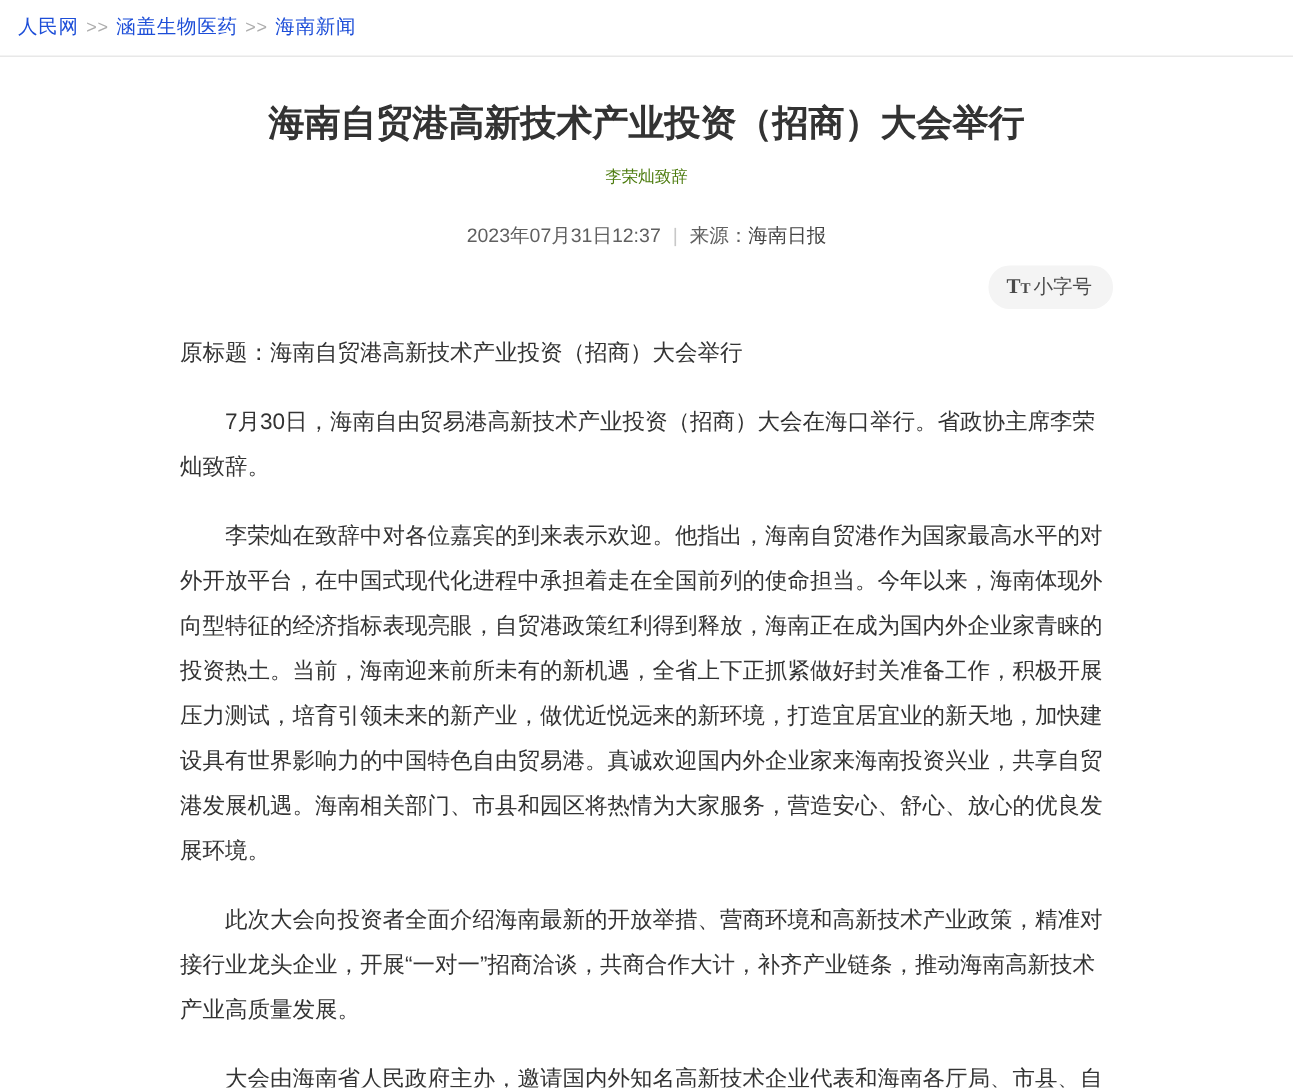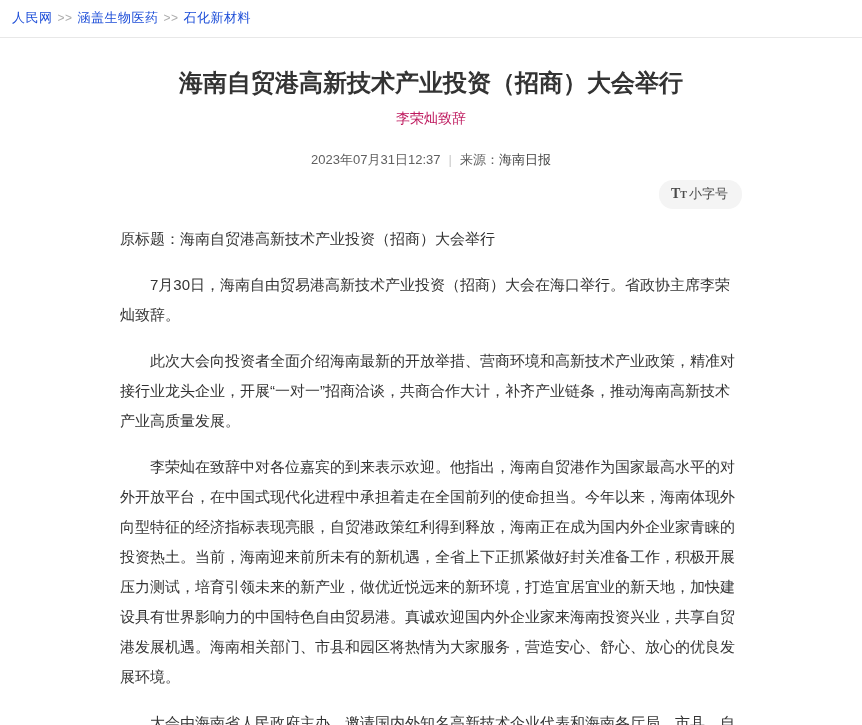--- a/index.html
+++ b/index.html
@@ -14,21 +14,21 @@
     font-size: 13px; color: #9b9b9b; letter-spacing: 0.5px;
   }
   .breadcrumb a { color: #1d4ed8; text-decoration: none; cursor: pointer; }
   .breadcrumb .sep { margin: 0 5px; color: #adadad; font-size: 12px; }
   .top-divider { width: 100%; border-bottom: 1px solid #e8e8e8; }
   .content { width: 622px; margin: 0 auto; }
   h1.article-title {
     margin: 29px 0 0 0; text-align: center;
     font-size: 24px; line-height: 32px; font-weight: bold; color: #333333;
   }
-  .article-subtitle { margin-top: 11px; text-align: center; font-size: 14px; color: #be185d; }
+  .article-subtitle { margin-top: 11px; text-align: center; font-size: 11px; color: #4d7c0f; }
   .article-meta { margin-top: 23px; text-align: center; font-size: 13px; color: #5f5f5f; }
   .article-meta .pipe { margin: 0 8px; color: #c8c8c8; }
   .article-meta a.source-link { color: #444444; text-decoration: none; cursor: pointer; }
   .toolbar { margin-top: 11px; text-align: right; height: 28px; }
   .font-size-pill {
     display: inline-flex; align-items: baseline;
     background: #f4f4f4; border: none; border-radius: 14px;
     padding: 5px 14px 6px 12px; cursor: pointer;
     font-family: inherit; font-size: 13px; color: #4a4a4a;
   }
@@ -39,21 +39,21 @@
   .article-body p { margin: 16px 0 3px 0; }
   .article-body p.para { text-indent: 2em; }
   .article-body p.orig-title { text-indent: 0; }
 </style>
 </head>
 <body>
 
 <div>
 
   <nav class="breadcrumb">
-    <a>人民网</a><span class="sep">&gt;&gt;</span><a>涵盖生物医药</a><span class="sep">&gt;&gt;</span><a>石化新材料</a>
+    <a>人民网</a><span class="sep">&gt;&gt;</span><a>涵盖生物医药</a><span class="sep">&gt;&gt;</span><a>海南新闻</a>
   </nav>
 
   <div class="top-divider"></div>
 
   <div class="content">
 
     <h1 class="article-title">海南自贸港高新技术产业投资（招商）大会举行</h1>
 
     <div class="article-subtitle">李荣灿致辞</div>
 
@@ -65,20 +65,20 @@
       <button class="font-size-pill">
         <span class="t-big">T</span>
           <span class="t-small">T</span>
           <span class="pill-label">小字号</span>
       </button>
     </div>
 
     <div class="article-body">
       <p class="orig-title"><span>原标题：</span><span>海南自贸港高新技术产业投资（招商）大会举行</span></p>
       <p class="para">7月30日，海南自由贸易港高新技术产业投资（招商）大会在海口举行。省政协主席李荣灿致辞。</p>
+      <p class="para">李荣灿在致辞中对各位嘉宾的到来表示欢迎。他指出，海南自贸港作为国家最高水平的对外开放平台，在中国式现代化进程中承担着走在全国前列的使命担当。今年以来，海南体现外向型特征的经济指标表现亮眼，自贸港政策红利得到释放，海南正在成为国内外企业家青睐的投资热土。当前，海南迎来前所未有的新机遇，全省上下正抓紧做好封关准备工作，积极开展压力测试，培育引领未来的新产业，做优近悦远来的新环境，打造宜居宜业的新天地，加快建设具有世界影响力的中国特色自由贸易港。真诚欢迎国内外企业家来海南投资兴业，共享自贸港发展机遇。海南相关部门、市县和园区将热情为大家服务，营造安心、舒心、放心的优良发展环境。</p>
       <p class="para">此次大会向投资者全面介绍海南最新的开放举措、营商环境和高新技术产业政策，精准对接行业龙头企业，开展“一对一”招商洽谈，共商合作大计，补齐产业链条，推动海南高新技术产业高质量发展。</p>
-      <p class="para">李荣灿在致辞中对各位嘉宾的到来表示欢迎。他指出，海南自贸港作为国家最高水平的对外开放平台，在中国式现代化进程中承担着走在全国前列的使命担当。今年以来，海南体现外向型特征的经济指标表现亮眼，自贸港政策红利得到释放，海南正在成为国内外企业家青睐的投资热土。当前，海南迎来前所未有的新机遇，全省上下正抓紧做好封关准备工作，积极开展压力测试，培育引领未来的新产业，做优近悦远来的新环境，打造宜居宜业的新天地，加快建设具有世界影响力的中国特色自由贸易港。真诚欢迎国内外企业家来海南投资兴业，共享自贸港发展机遇。海南相关部门、市县和园区将热情为大家服务，营造安心、舒心、放心的优良发展环境。</p>
       <p class="para">大会由海南省人民政府主办，邀请国内外知名高新技术企业代表和海南各厅局、市县、自贸港重点园区代表约800人参加，共签署55个合作协议，协议投资规模约126亿元，涵盖生物医药、石化新材料、高端食品加工等先进制造业细分领域。</p>
 
     </div>
 
   </div>
 </div>
 
 </body></html>

